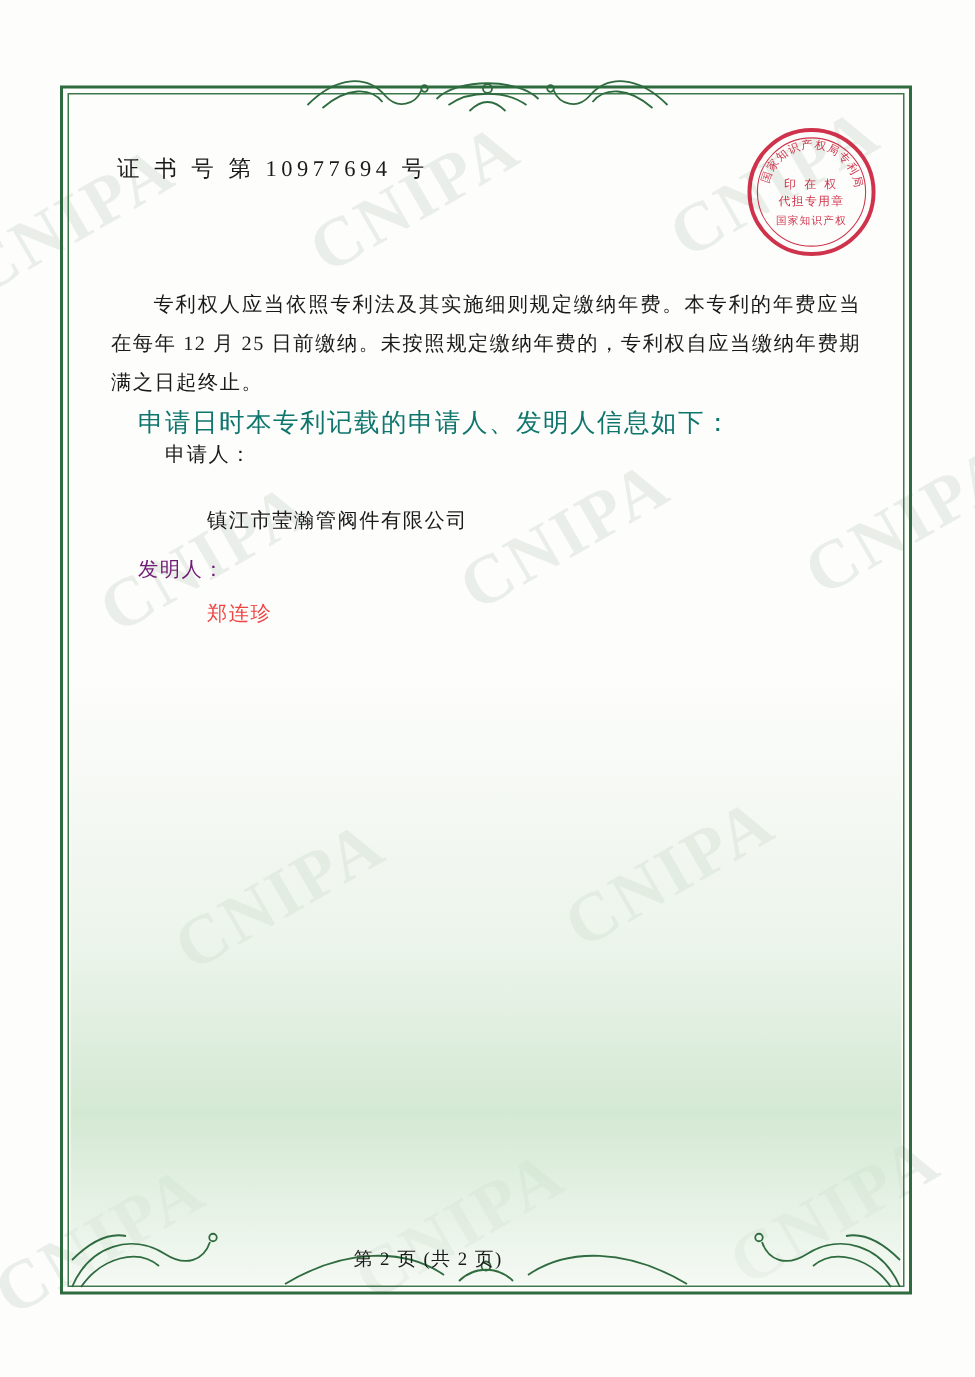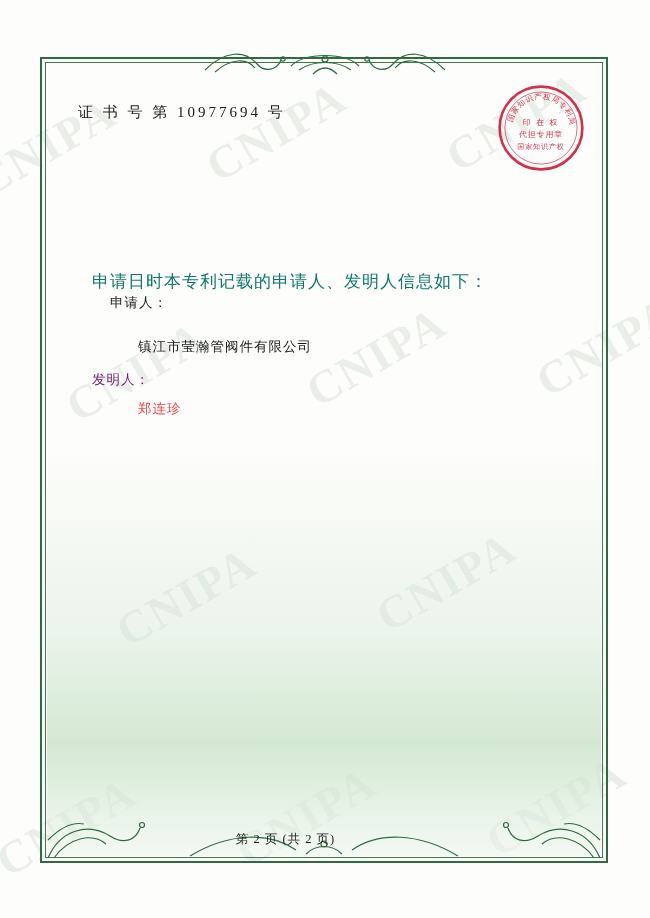--- a/index.html
+++ b/index.html
@@ -234,20 +234,21 @@
     <circle cx="50" cy="50" r="41" fill="none" stroke="#c8102e" stroke-width="0.8"></circle>
     <path id="sealarc" d="M 50,50 m -33,0 a 33,33 0 1,1 66,0" fill="none" stroke="none"></path>
     <text font-size="8.5" fill="#c8102e" font-family="Liberation Serif, serif" letter-spacing="1">
       <textPath href="#sealarc" startOffset="6%">国家知识产权局专利局</textPath>
     </text>
     <text x="50" y="47" font-size="9" fill="#c8102e" text-anchor="middle" font-family="Liberation Serif, serif" letter-spacing="2">印 在 权</text>
     <text x="50" y="60" font-size="9" fill="#c8102e" text-anchor="middle" font-family="Liberation Serif, serif" letter-spacing="1">代担专用章</text>
     <text x="50" y="74" font-size="8" fill="#c8102e" text-anchor="middle" font-family="Liberation Serif, serif" letter-spacing="1">国家知识产权</text>
   </svg>
 
+  <div class="para"><span class="indent"></span><span>专利权人应当依照专利法及其实施细则规定缴纳年费。本专利的年费应当在每年 12 月 25 日前缴纳。未按照规定缴纳年费的，专利权自应当缴纳年费期满之日起终止。</span></div>
 
   <div class="line-applicants-head">申请日时本专利记载的申请人、发明人信息如下：</div>
   <div class="label-applicant">申请人：</div>
   <div class="value-applicant">镇江市莹瀚管阀件有限公司</div>
   <div class="label-inventor">发明人：</div>
   <div class="value-inventor">郑连珍</div>
 
   <div class="footer">第 2 页 (共 2 页)</div>
 
 </div>

